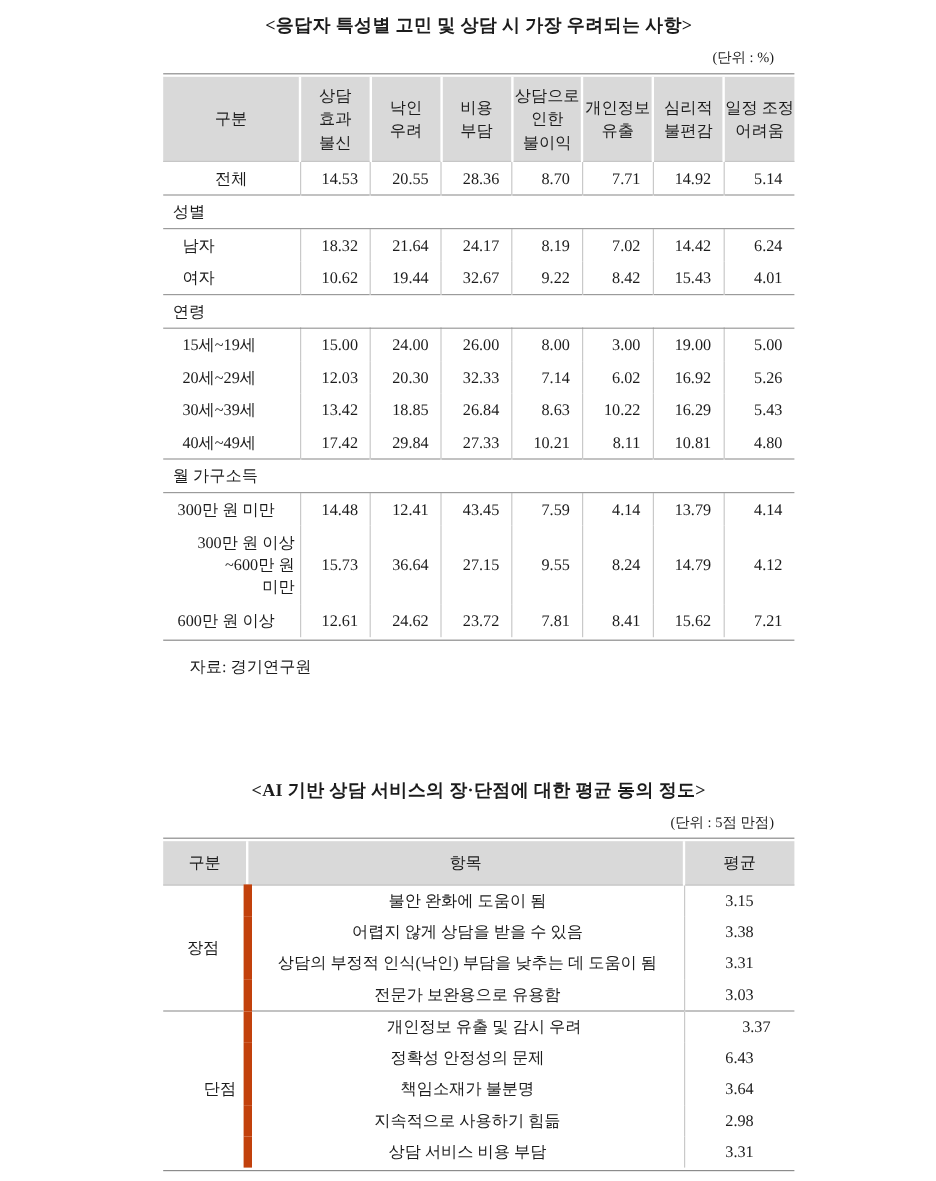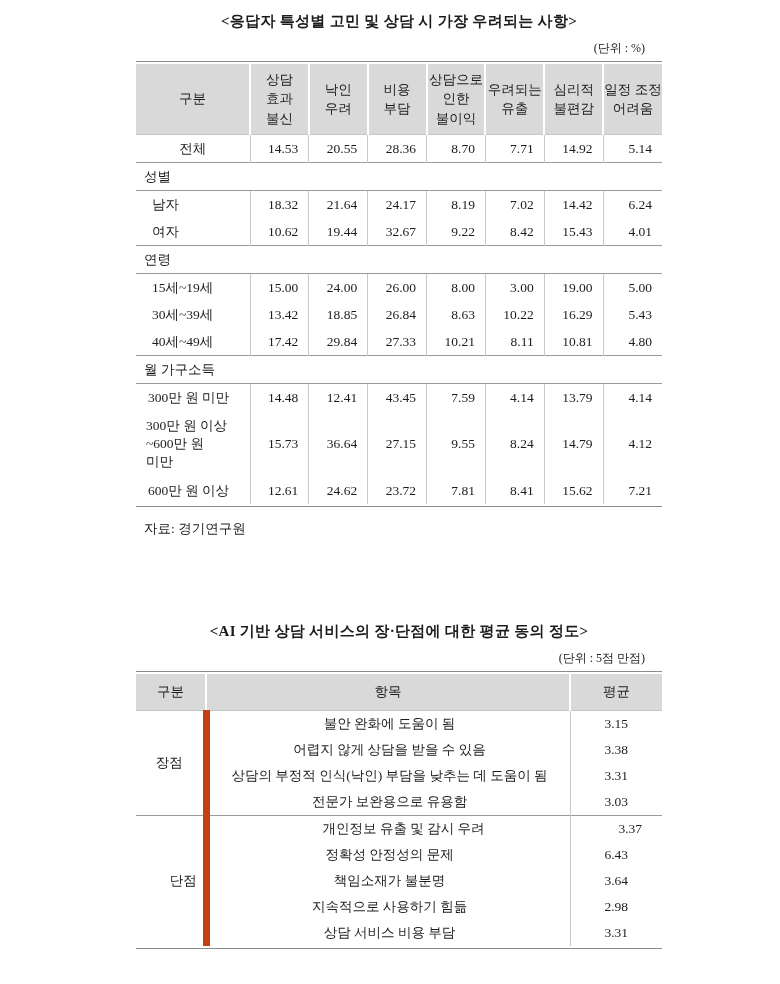--- a/index.html
+++ b/index.html
@@ -21,32 +21,32 @@
        vertical-align:middle; white-space:pre-line; line-height:1.42; padding:3px 0; }
   th + th { border-left:2px solid #ffffff; }
   thead tr { border-bottom:1px solid #c6c6c6; }
 
   td { height:27px; padding:0; }
   .num { text-align:right; padding-right:10px; border-left:1px solid #c9c9c9; }
   .label-center { text-align:center; }
   .label-left { text-align:left; padding-left:16px; }
   .section td { text-align:left; padding-left:8px;
                 border-top:1px solid #9b9b9b; border-bottom:1px solid #9b9b9b; }
-  .tall td { height:60px; }
+  .tall td { height:60px;text-align:right; }
   .income-label { white-space:pre-line; line-height:1.35; text-align:left;
                   padding:3px 4px 3px 10px; }
 
   
   .t2 td { height:26px; }
   .t2-item { text-align:center; }
   .t2-avg { text-align:center; border-left:1px solid #c9c9c9; }
   .t2-group { text-align:center; vertical-align:middle; border-right:7px solid #c2410c; }
   .t2 .group-sep td { border-top:1px solid #9b9b9b;padding-left:28px; }
 
-  .source { font-size:13.5px; margin:13px 0 0 8px; }
+  .source { font-size:13.5px; margin:13px 0 0 22px; }
   .gap { height:72px; }
 </style>
 </head>
 <body>
 
 <div class="content">
 
   <div>
     <p class="tbl-title">&lt;응답자 특성별 고민 및 상담 시 가장 우려되는 사항&gt;</p>
     <div class="unit">(단위 : %)</div>
@@ -69,21 +69,21 @@
             <th>상담
 효과
 불신</th>
             <th>낙인
 우려</th>
             <th>비용
 부담</th>
             <th>상담으로
 인한
 불이익</th>
-            <th>우려되는
+            <th>개인정보
 유출</th>
             <th>심리적
 불편감</th>
             <th>일정 조정
 어려움</th>
           </tr>
         </thead>
         <tbody>
           <tr>
             <td class="label-center">전체</td>
@@ -123,20 +123,30 @@
           </tr>
           <tr>
             <td class="label-left">15세~19세</td>
             <td class="num">15.00</td>
             <td class="num">24.00</td>
             <td class="num">26.00</td>
             <td class="num">8.00</td>
             <td class="num">3.00</td>
             <td class="num">19.00</td>
             <td class="num">5.00</td>
+          </tr>
+          <tr>
+            <td class="label-left">20세~29세</td>
+            <td class="num">12.03</td>
+            <td class="num">20.30</td>
+            <td class="num">32.33</td>
+            <td class="num">7.14</td>
+            <td class="num">6.02</td>
+            <td class="num">16.92</td>
+            <td class="num">5.26</td>
           </tr>
           <tr>
             <td class="label-left">30세~39세</td>
             <td class="num">13.42</td>
             <td class="num">18.85</td>
             <td class="num">26.84</td>
             <td class="num">8.63</td>
             <td class="num">10.22</td>
             <td class="num">16.29</td>
             <td class="num">5.43</td>

